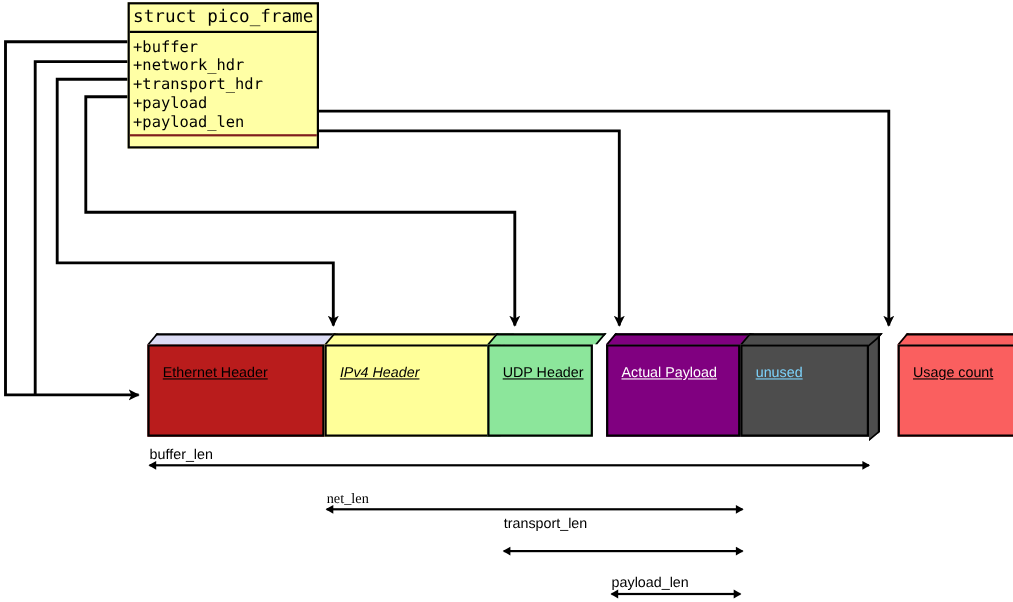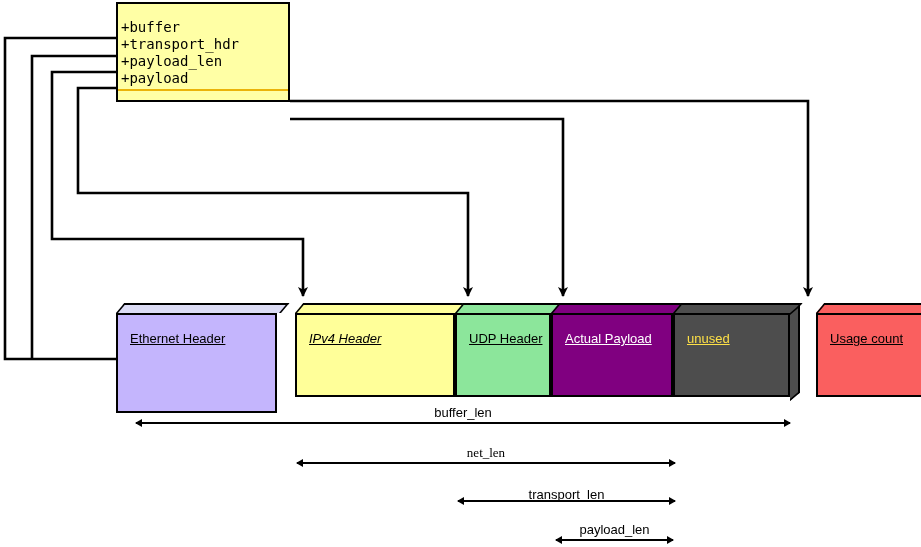--- a/index.html
+++ b/index.html
@@ -43,22 +43,22 @@
     font-size: 16px;
     line-height: 22px;
     height: 24px;
     padding: 0 3px;
     white-space: nowrap;
     overflow: hidden;
     border-bottom: 2px solid #000000;
     color: #000000;
   }
   .class-attrs {
-    border-bottom: 2px solid #eab308;
-    padding: 15px 0 2px 0;
+    border-bottom: 2px solid #7f1d1d;
+    padding: 5px 0 2px 0;
   }
   .class-attrs .attr {
     font-family: "DejaVu Sans Mono", "Liberation Mono", monospace;
     font-size: 14px;
     line-height: 17px;
     height: 17px;
     padding: 0 3px;
     white-space: nowrap;
     overflow: hidden;
     color: #000000;
@@ -131,21 +131,20 @@
   }
   .ruler::after {
     right: -1px;
     border-left: 7px solid #000000;
   }
   .ruler-label {
     position: absolute;
     font-size: 13px;
     color: #000000;
     white-space: nowrap;
-    text-align: center;
     z-index: 4;
   }
 </style>
 </head>
 <body>
 
 <div id="stage">
 
   <svg id="wires" viewBox="0 0 921 547" width="921" height="547">
     <defs>
@@ -163,62 +162,64 @@
 
       <path d="M116,88 L78,88 L78,193 L468,193 L468,296" marker-end="url(#arrow)"></path>
 
       <path d="M290,101 L808,101 L808,296" marker-end="url(#arrow)"></path>
 
       <path d="M290,119 L563,119 L563,296" marker-end="url(#arrow)"></path>
     </g>
   </svg>
 
   <div class="class-box">
+    <div class="class-title">struct pico_frame</div>
     <div class="class-attrs">
       <div class="attr">+buffer</div>
+      <div class="attr">+network_hdr</div>
       <div class="attr">+transport_hdr</div>
+      <div class="attr">+payload</div>
       <div class="attr">+payload_len</div>
-      <div class="attr">+payload</div>
     </div>
     <div class="class-ops"></div>
   </div>
 
   <div id="segments">
-      <div class="seg" style="left: 116px; top: 313px; width: 161px; height: 100px; background: #c4b5fd;">
+      <div class="seg" style="left: 134px; top: 313px; width: 161px; height: 84px; background: #b91c1c;">
         <div class="face-top" style="width: 165px; background: rgb(220, 220, 245);"></div>
         <span class="seg-label" style="color: rgb(0, 0, 0);">Ethernet Header</span>
       </div>
       <div class="seg" style="left: 295px; top: 313px; width: 160px; height: 84px; background: rgb(255, 255, 153); font-style: italic;">
         <div class="face-top" style="width: 164px; background: rgb(255, 255, 153);"></div>
         <span class="seg-label" style="color: rgb(0, 0, 0);">IPv4 Header</span>
       </div>
-      <div class="seg" style="left: 455px; top: 313px; width: 96px; height: 84px; background: rgb(140, 230, 155);">
+      <div class="seg" style="left: 443px; top: 313px; width: 96px; height: 84px; background: rgb(140, 230, 155);">
         <div class="face-top" style="width: 100px; background: rgb(140, 230, 155);"></div>
         <span class="seg-label" style="color: rgb(0, 0, 0);">UDP Header</span>
       </div>
       <div class="seg" style="left: 551px; top: 313px; width: 122px; height: 84px; background: rgb(128, 0, 128); text-align: center;">
         <div class="face-top" style="width: 126px; background: rgb(128, 0, 128);"></div>
         <span class="seg-label" style="color: rgb(255, 255, 255);">Actual Payload</span>
       </div>
       <div class="seg" style="left: 673px; top: 313px; width: 117px; height: 84px; background: rgb(77, 77, 77);">
         <div class="face-top" style="width: 121px; background: rgb(77, 77, 77);"></div>
         <div class="face-right" style="height: 88px; background: rgb(77, 77, 77);"></div>
-        <span class="seg-label" style="color: #fde047;">unused</span>
+        <span class="seg-label" style="color: #7dd3fc;">unused</span>
       </div>
       <div class="seg" style="left: 796px; top: 313px; width: 113px; height: 84px; background: rgb(250, 95, 95); margin-left: 20px;">
         <div class="face-top" style="width: 117px; background: rgb(250, 95, 95);"></div>
         <div class="face-right" style="height: 88px; background: rgb(250, 95, 95);"></div>
         <span class="seg-label" style="color: rgb(0, 0, 0);">Usage count</span>
       </div>
     </div>
 
   <div id="rulers">
       <div class="ruler" style="left: 136px; top: 422px; width: 654px;"></div>
       <div class="ruler-label" style="left: 136px; width: 654px; top: 405px;">buffer_len</div>
       <div class="ruler" style="left: 297px; top: 462px; width: 378px;"></div>
       <div class="ruler-label" style="left: 297px; width: 378px; top: 445px; font-family: Liberation Serif, serif;">net_len</div>
       <div class="ruler" style="left: 458px; top: 500px; width: 217px;"></div>
-      <div class="ruler-label" style="left: 458px; width: 217px; top: 487px;">transport_len</div>
+      <div class="ruler-label" style="left: 458px; width: 217px; top: 468px;">transport_len</div>
       <div class="ruler" style="left: 556px; top: 539px; width: 117px;"></div>
       <div class="ruler-label" style="left: 556px; width: 117px; top: 522px;">payload_len</div>
     </div>
 
 </div>
 
 </body></html>

